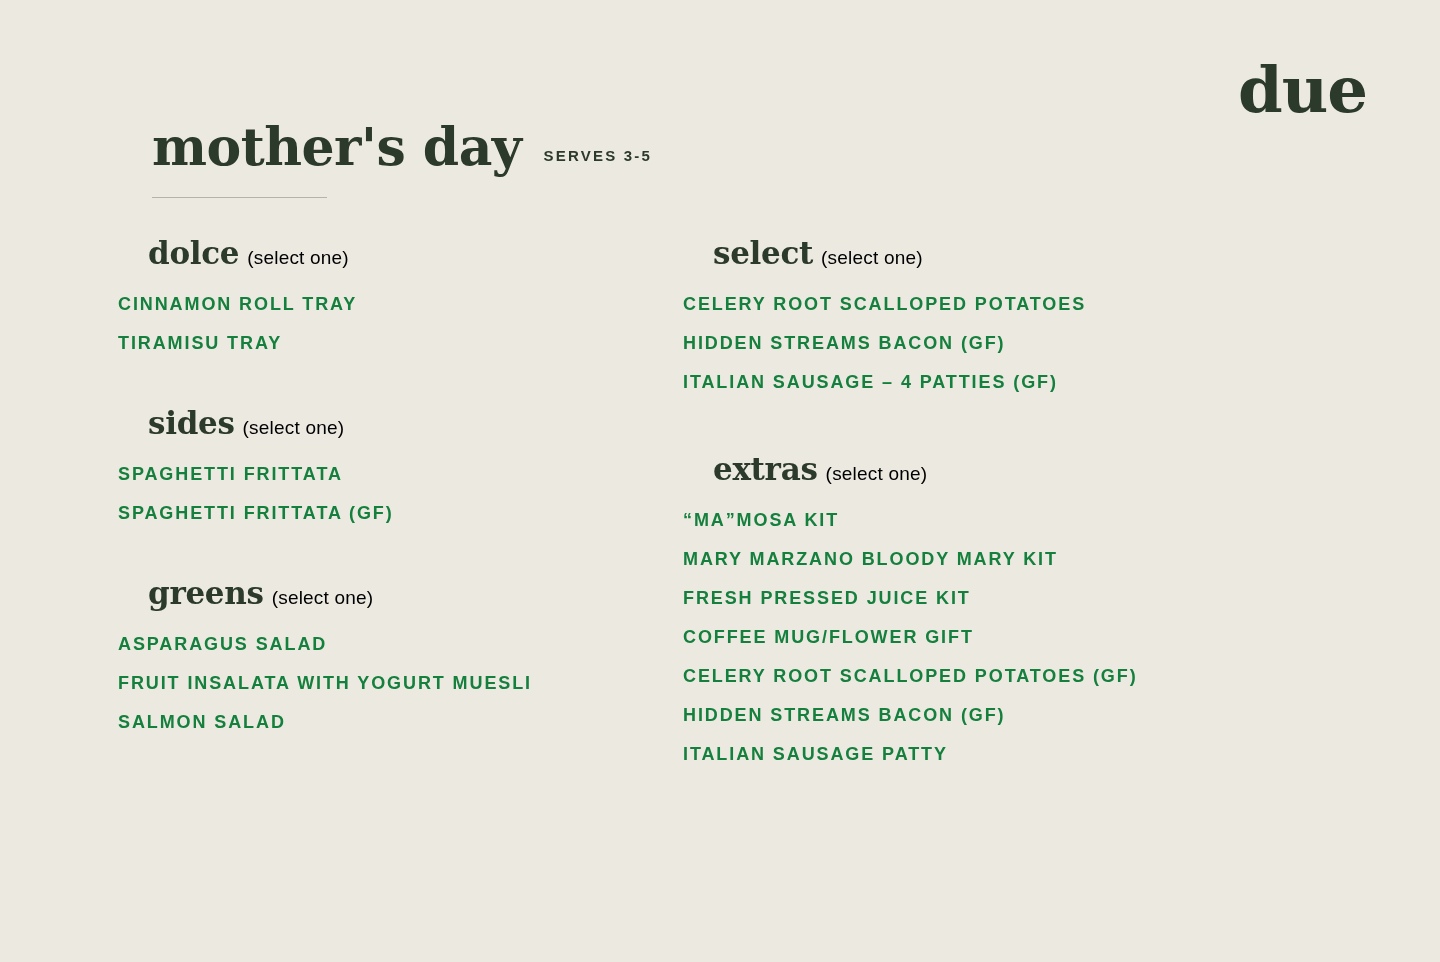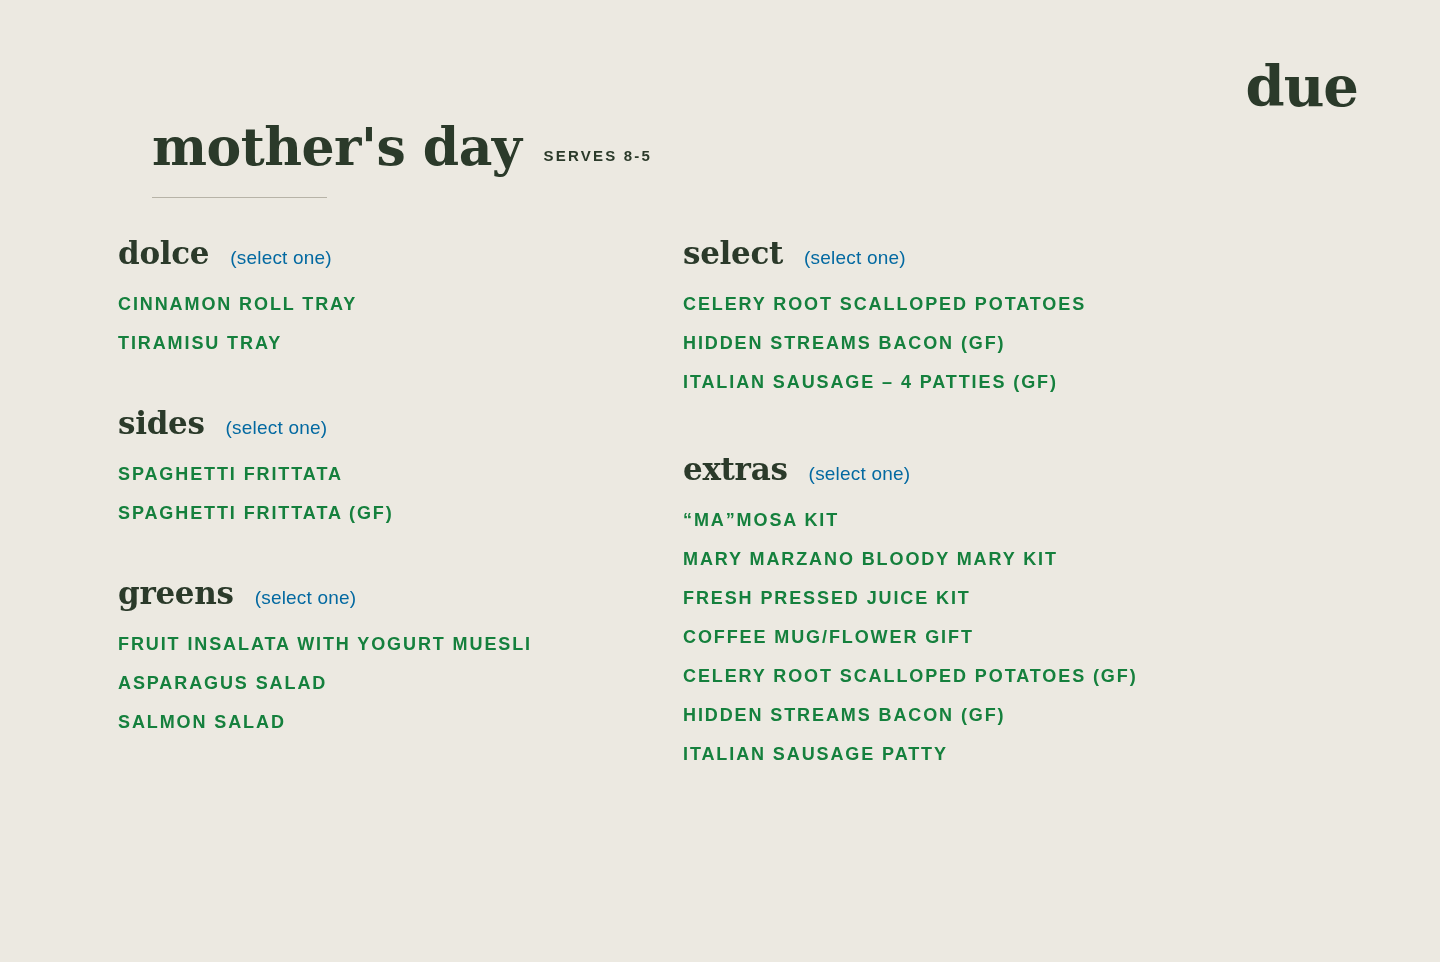--- a/index.html
+++ b/index.html
@@ -18,24 +18,24 @@
 
   .page {
     position: relative;
     width: 1440px;
     height: 962px;
   }
 
   .brand {
     position: absolute;
     top: 58px;
-    right: 82px;
+    right: 73px;
     font-family: "DejaVu Serif", serif;
     font-weight: bold;
-    font-size: 56px;
+    font-size: 64px;
     line-height: 1;
     color: #2b3a2a;
     letter-spacing: -1px;
   }
 
   .title-block {
     position: absolute;
     top: 120px;
     left: 118px;
     width: 700px;
@@ -90,35 +90,36 @@
 
   .section {
     margin-bottom: 44px;
   }
   .section:last-child {
     margin-bottom: 0;
   }
   .section-head {
     display: flex;
     align-items: baseline;
-    gap: 21px;
+    gap: 8px;
     margin-bottom: 16px;
+    margin-left: 30px;
   }
   .section-name {
     font-family: "DejaVu Serif", serif;
     font-weight: bold;
     font-size: 31px;
     line-height: 1;
     color: #2b3a2a;
     letter-spacing: -0.3px;
   }
   .section-note {
     font-family: "Liberation Sans", sans-serif;
     font-size: 19px;
-    color: #0369a1;
+    color: #000000;
     letter-spacing: 0.2px;
   }
   .item {
     font-family: "Liberation Sans", sans-serif;
     font-weight: bold;
     font-size: 18px;
     letter-spacing: 1.9px;
     line-height: 39px;
     color: #15803d;
     text-transform: uppercase;
@@ -133,21 +134,21 @@
 </head>
 <body>
 
 <div class="page">
 
   <div class="brand">due</div>
 
   <div class="title-block">
     <div class="title-row">
       <div class="main-title">mother's day</div>
-      <div class="serves">SERVES 8-5</div>
+      <div class="serves">SERVES 3-5</div>
     </div>
     <div class="title-rule"></div>
   </div>
 
   <div class="columns">
 
     <div class="col-left">
 
       <div class="section dolce">
         <div class="section-head">
@@ -165,22 +166,22 @@
         </div>
         <div class="item">SPAGHETTI FRITTATA</div>
         <div class="item">SPAGHETTI FRITTATA (GF)</div>
       </div>
 
       <div class="section greens">
         <div class="section-head">
           <div class="section-name">greens</div>
           <div class="section-note">(select one)</div>
         </div>
+        <div class="item">ASPARAGUS SALAD</div>
         <div class="item">FRUIT INSALATA WITH YOGURT MUESLI</div>
-        <div class="item">ASPARAGUS SALAD</div>
         <div class="item">SALMON SALAD</div>
       </div>
 
     </div>
 
     <div class="col-right">
 
       <div class="section sides">
         <div class="section-head">
           <div class="section-name">select</div>

